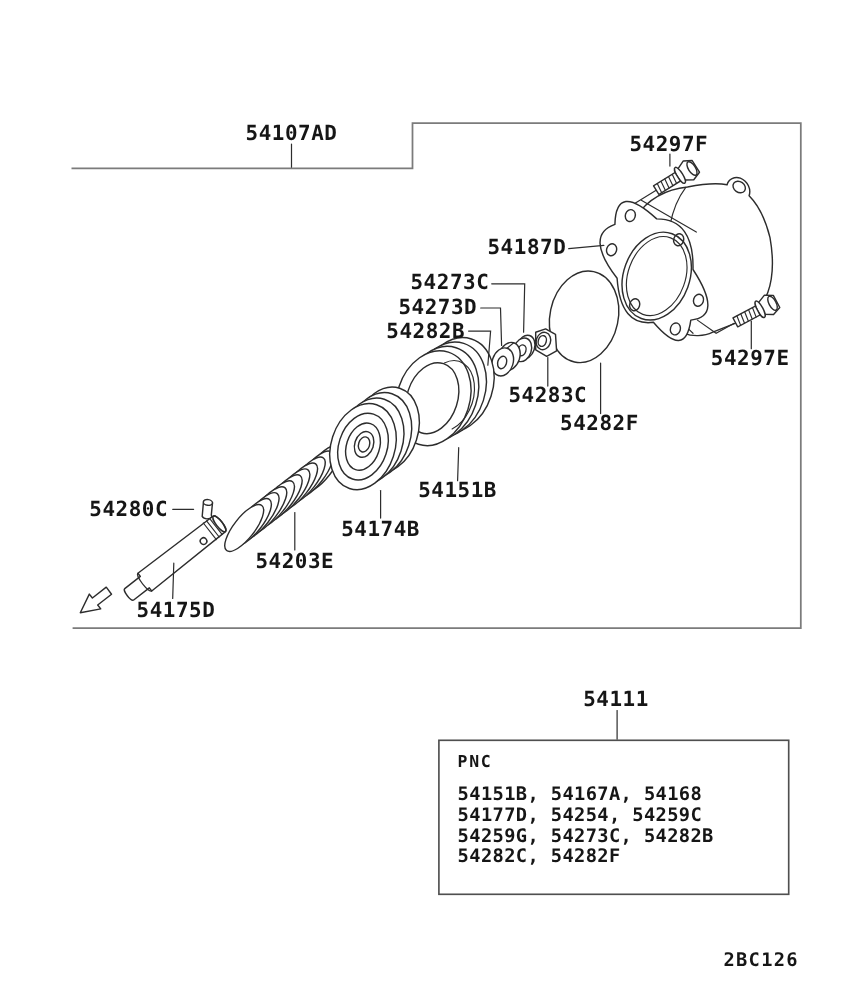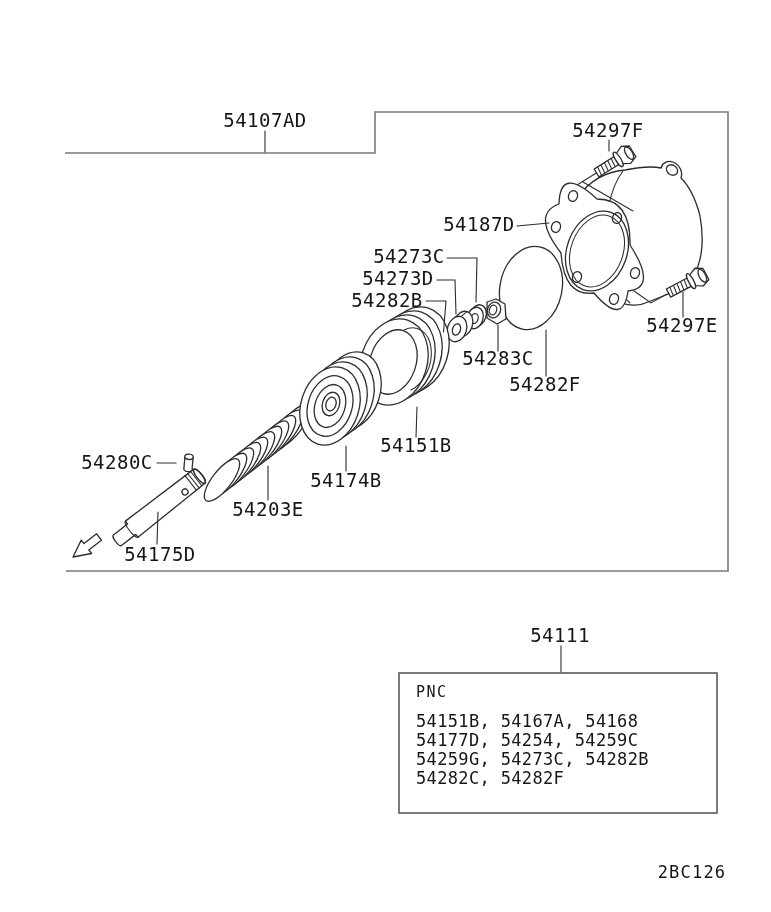--- a/index.html
+++ b/index.html
@@ -1,17 +1,17 @@
 <!DOCTYPE html>
 <html><head>
 <meta charset="utf-8">
 <style>
   html,body{margin:0;padding:0;background:#ffffff;}
   .page{position:relative;width:771px;height:912px;background:#ffffff;overflow:hidden;
-        font-family:"DejaVu Sans Mono","Liberation Mono",monospace;}
+        font-family:"DejaVu Sans Mono","Liberation Mono",monospace;font-weight:bold;}
   svg{display:block}
   .callout{font-family:"DejaVu Sans Mono","Liberation Mono",monospace;
            font-size:19px;letter-spacing:0.5px;fill:#161616;}
   .pnc-head{font-family:"DejaVu Sans Mono","Liberation Mono",monospace;
             font-size:15px;letter-spacing:1.5px;fill:#161616;}
   .pnc-line{font-family:"DejaVu Sans Mono","Liberation Mono",monospace;
             font-size:17px;letter-spacing:0.35px;fill:#161616;}
   .code{font-family:"DejaVu Sans Mono","Liberation Mono",monospace;
         font-size:17px;letter-spacing:1.2px;fill:#161616;}
   .part{stroke:#2d2d2d;stroke-width:1.3;fill:none;stroke-linecap:round;stroke-linejoin:round;}

